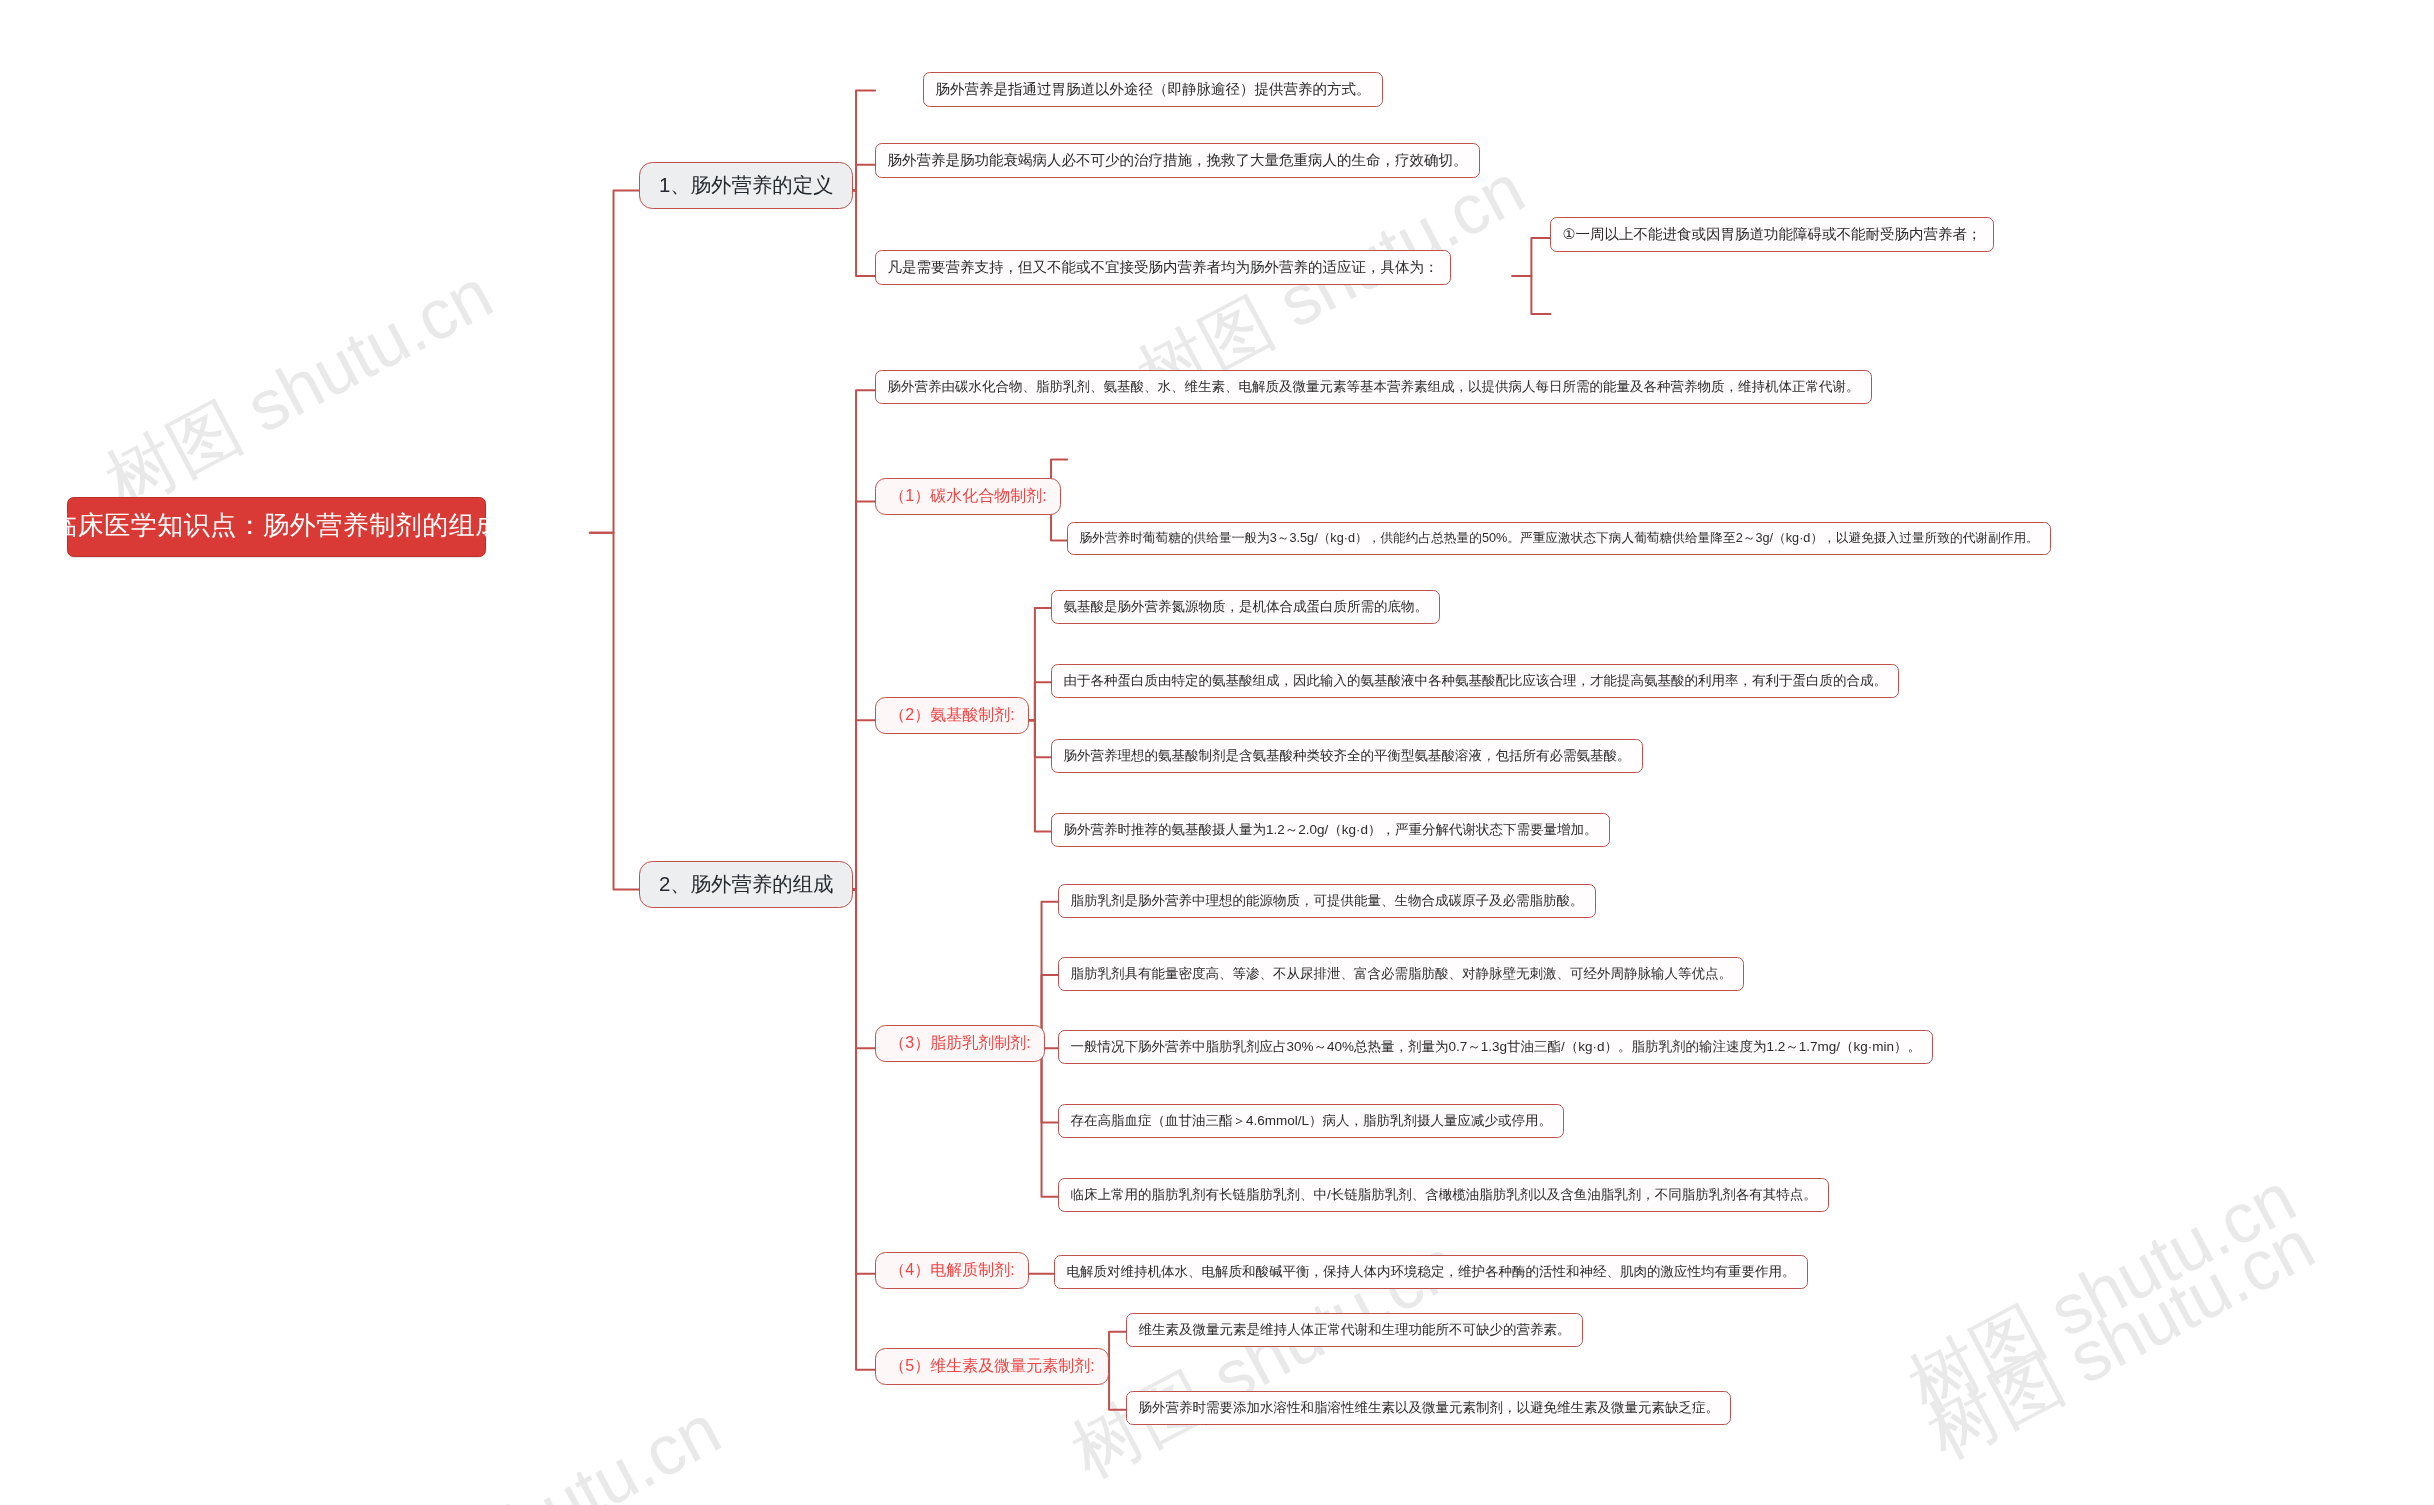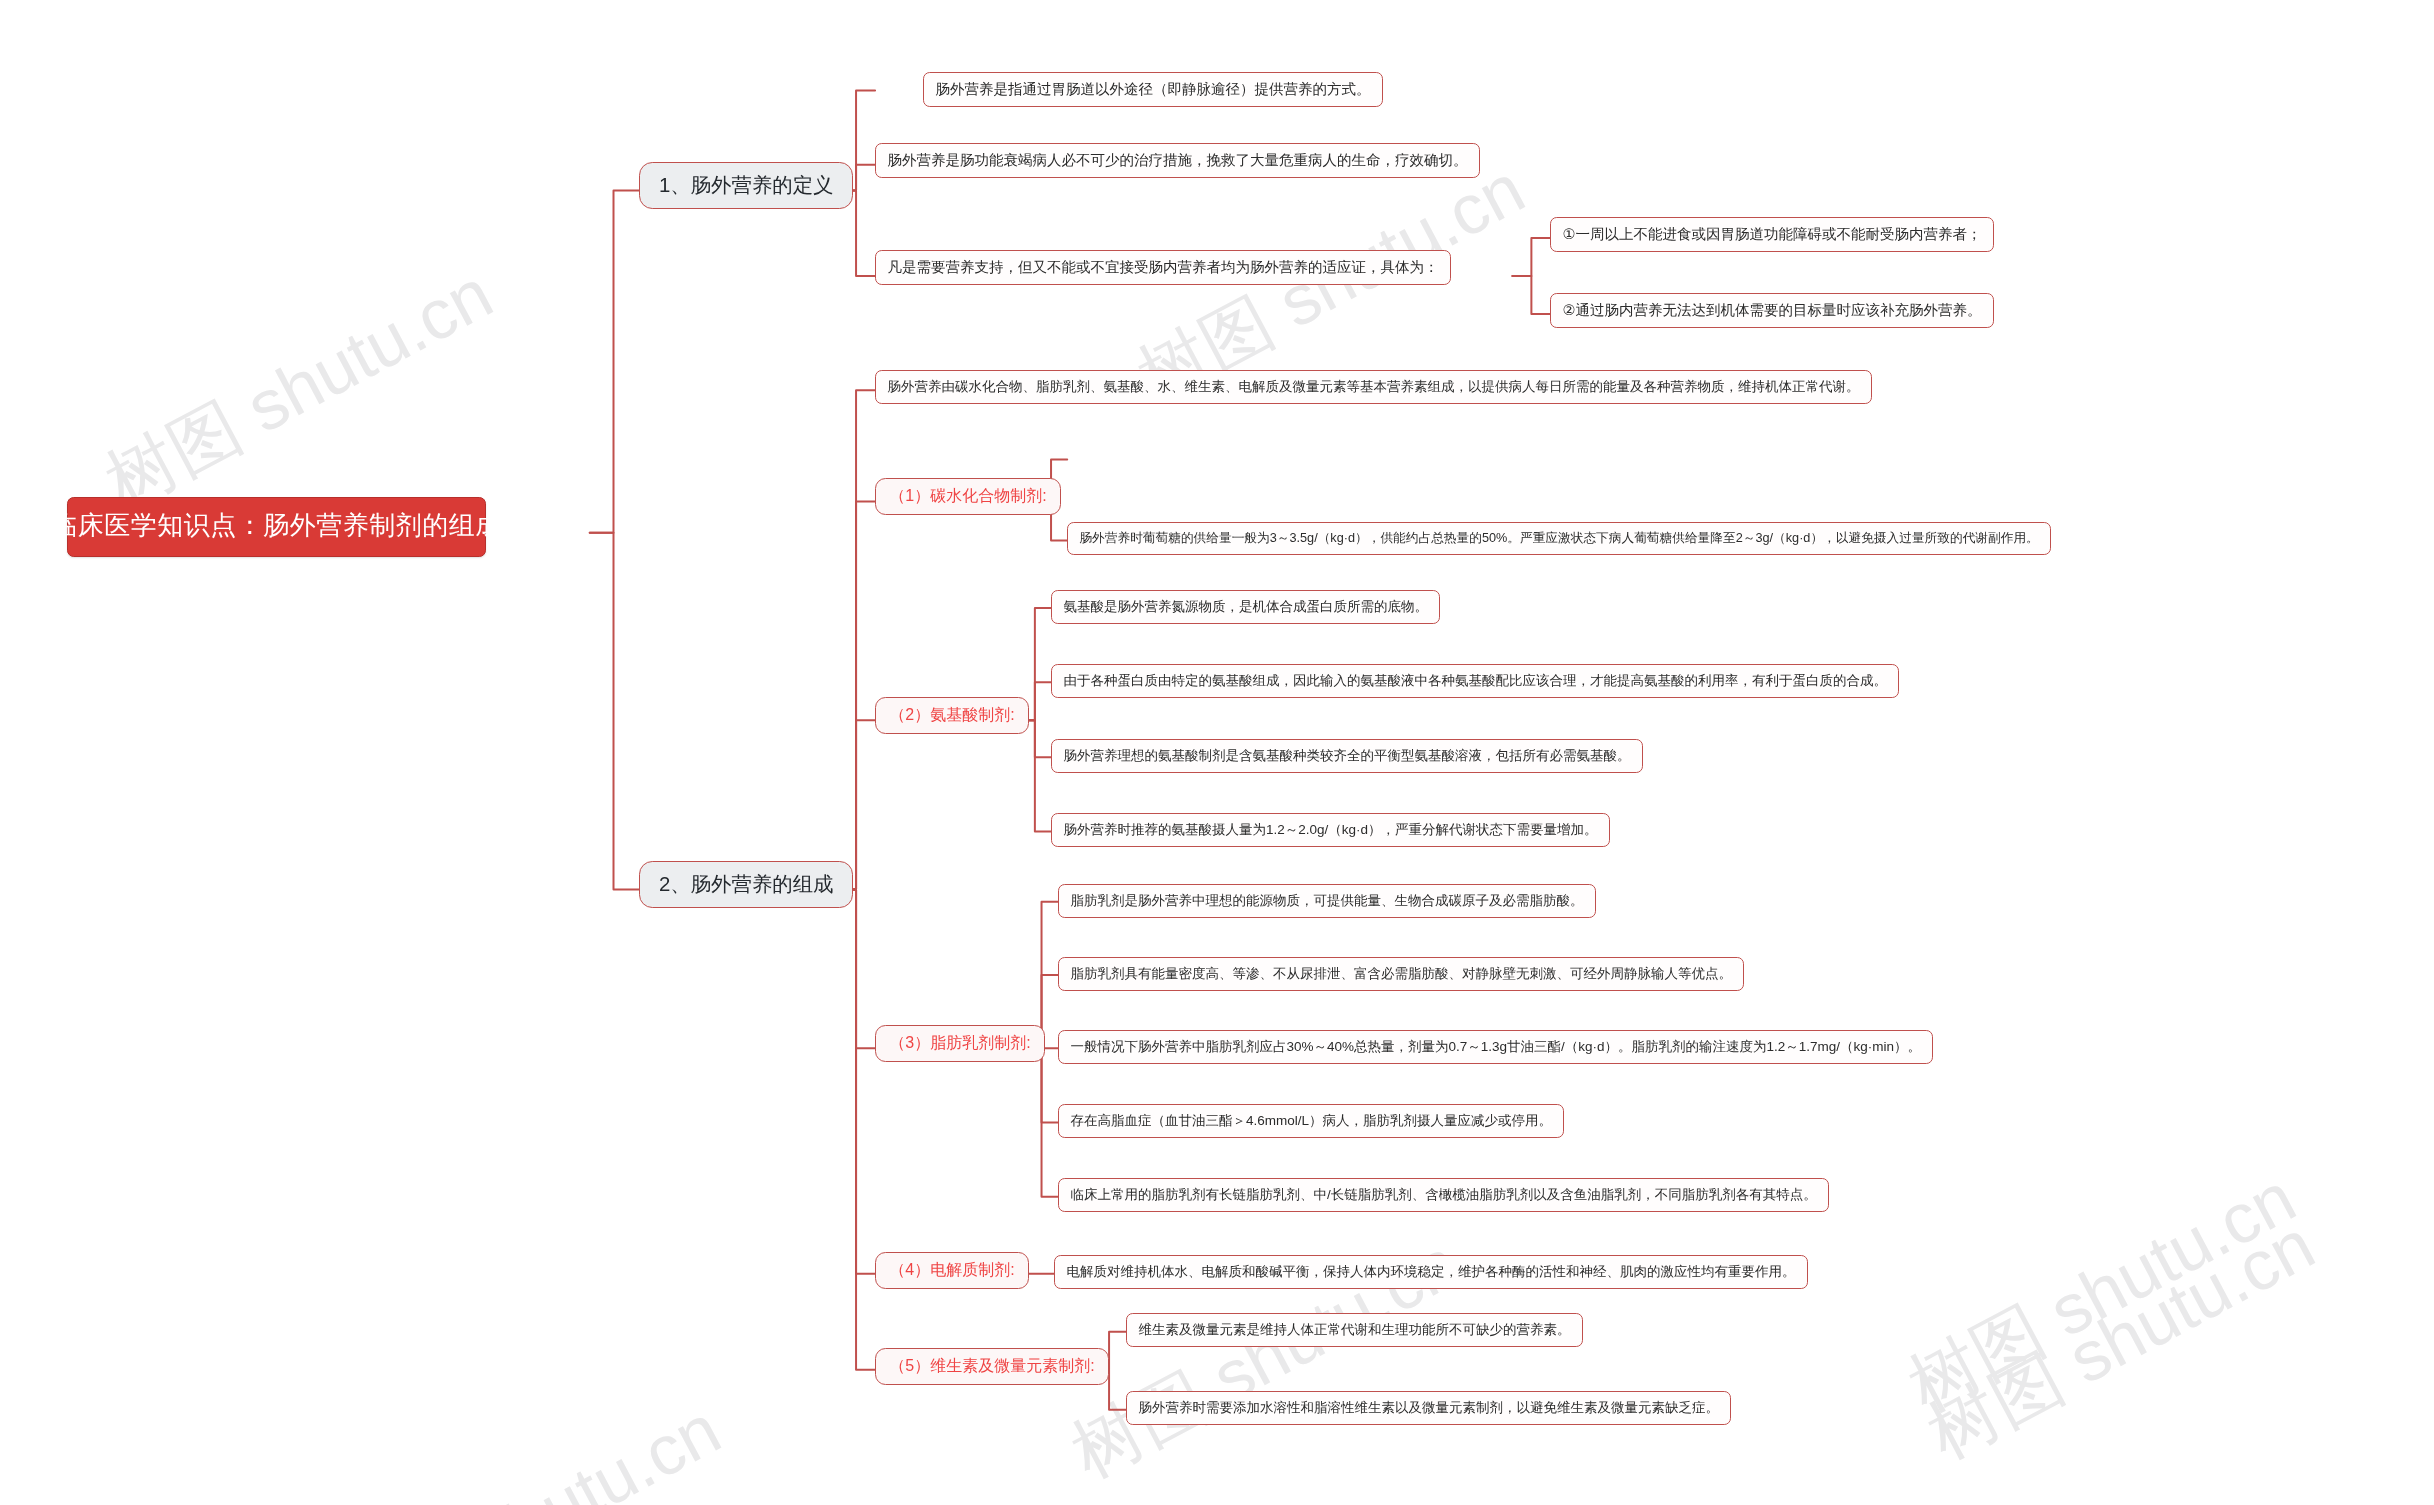--- a/index.html
+++ b/index.html
@@ -147,23 +147,20 @@
   </div>
   <div class="node leaf" style="left:875px; top:143px;">
     <span>肠外营养是肠功能衰竭病人必不可少的治疗措施，挽救了大量危重病人的生命，疗效确切。</span>
   </div>
   <div class="node leaf" style="left:875px; top:250px;">
     <span>凡是需要营养支持，但又不能或不宜接受肠内营养者均为肠外营养的适应证，具体为：</span>
   </div>
   <div class="node leaf" style="left:1550px; top:217px;">
     <span>①一周以上不能进食或因胃肠道功能障碍或不能耐受肠内营养者；</span>
   </div>
-  <div class="node leaf" style="left:1550px; top:293px;">
-    <span>②通过肠内营养无法达到机体需要的目标量时应该补充肠外营养。</span>
-  </div>
 
   <div class="node leaf small" style="left:875px; top:370px;">
     <span>肠外营养由碳水化合物、脂肪乳剂、氨基酸、水、维生素、电解质及微量元素等基本营养素组成，以提供病人每日所需的能量及各种营养物质，维持机体正常代谢。</span>
   </div>
 
   <div class="node lvl2" style="left:875px; top:478px;">
     <span>（1）碳水化合物制剂:</span>
   </div>
   <div class="node leaf tiny" style="left:1067px; top:522px;">
     <span>肠外营养时葡萄糖的供给量一般为3～3.5g/（kg·d），供能约占总热量的50%。严重应激状态下病人葡萄糖供给量降至2～3g/（kg·d），以避免摄入过量所致的代谢副作用。</span>

